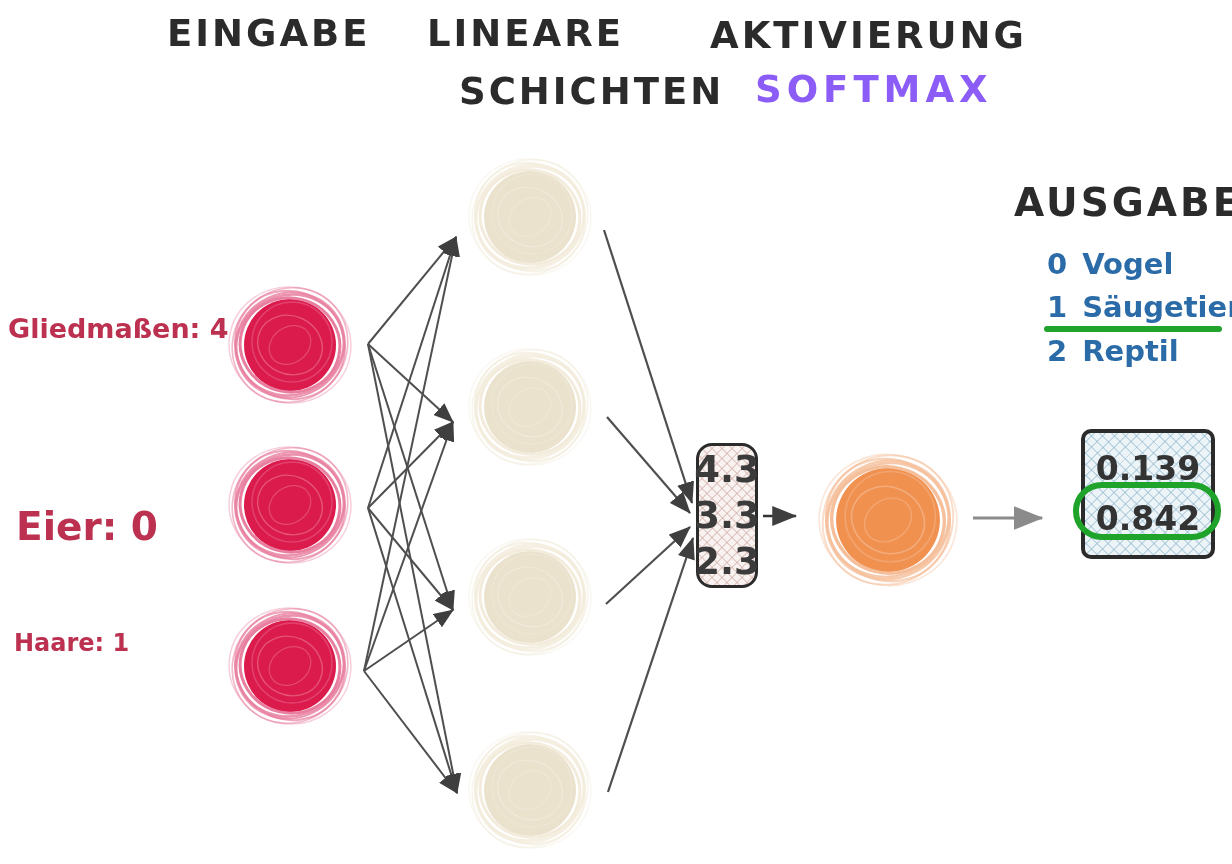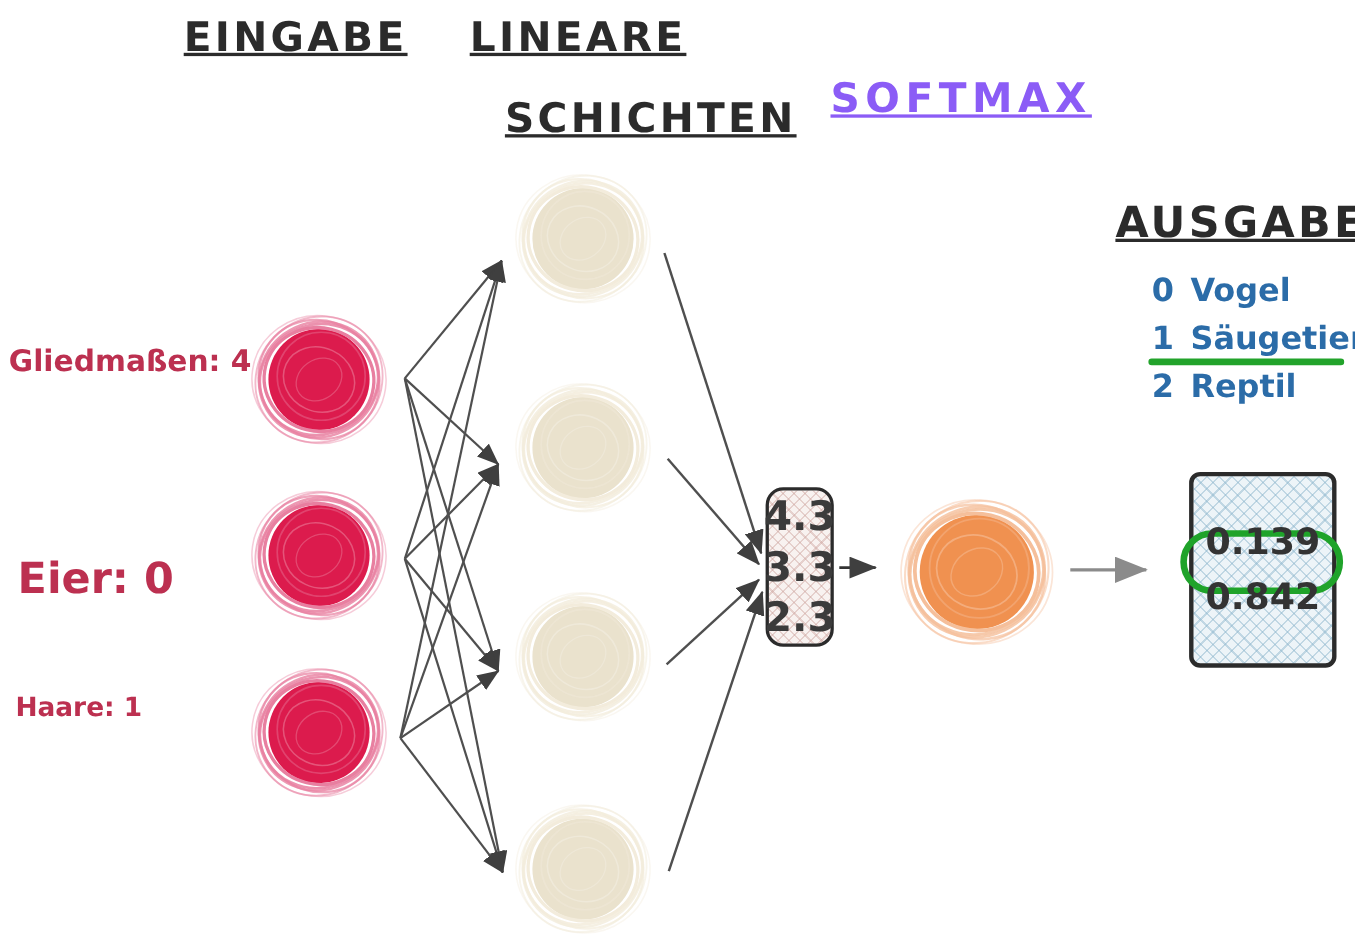--- a/index.html
+++ b/index.html
@@ -13,25 +13,24 @@
   .canvas svg.net{position:absolute;left:0;top:0;}
 
   .txt{position:absolute;white-space:nowrap;}
 
   
   .hdr{
     font-weight:bold;
     font-size:37px;
     letter-spacing:3px;
     color:#2b2b2b;
-    text-decoration:underline;
   }
   .hdr-eingabe{left:167px;top:12px;}
   .hdr-lineare{left:427px;top:12px;}
-  .hdr-schichten{left:459px;top:70px;margin-top:16px;}
+  .hdr-schichten{left:459px;top:70px;}
   .hdr-aktivierung{left:710px;top:14px;}
   .hdr-softmax{left:755px;top:68px;color:#8b5cf6;letter-spacing:5px;}
   .hdr-ausgabe{left:1014px;top:180px;font-size:39px;}
 
   
   .in-label{color:#bc3050;font-weight:bold;}
   .lbl-gliedmassen{left:8px;top:313px;font-size:27px;}
   .lbl-eier{left:16px;top:464px;font-size:39px;margin-top:40px;}
   .lbl-haare{left:14px;top:629px;font-size:24px;}
 
@@ -45,21 +44,21 @@
       repeating-linear-gradient(45deg, rgba(202,158,152,.40) 0 1.4px, transparent 1.4px 7px),
       repeating-linear-gradient(-45deg, rgba(202,158,152,.40) 0 1.4px, transparent 1.4px 7px);
     display:flex;flex-direction:column;align-items:center;justify-content:center;
   }
   .logit-val{
     font-size:37px;font-weight:bold;color:#3b3b3b;line-height:46px;
   }
 
   
   .output-box{
-    position:absolute;left:1081px;top:429px;width:134px;height:178px;
+    position:absolute;left:1081px;top:429px;width:134px;height:130px;
     box-sizing:border-box;
     border:4px solid #2b2b2b;border-radius:10px;
     background-color:#edf4f8;
     background-image:
       repeating-linear-gradient(45deg, rgba(138,180,203,.45) 0 1.4px, transparent 1.4px 8px),
       repeating-linear-gradient(-45deg, rgba(138,180,203,.45) 0 1.4px, transparent 1.4px 8px);
     display:flex;flex-direction:column;align-items:center;justify-content:center;
   }
   .out-val{
     font-size:33px;font-weight:bold;color:#333333;line-height:50px;
@@ -149,20 +148,21 @@
     </g>
 
     <line x1="763" y1="516" x2="796" y2="516" stroke="#333333" stroke-width="2.5" marker-end="url(#ah-dark)"></line>
 
     <line x1="973" y1="518" x2="1042" y2="518" stroke="#8b8b8b" stroke-width="3" marker-end="url(#ah-grey)"></line>
   </svg>
 
   <div class="txt hdr hdr-eingabe">EINGABE</div>
   <div class="txt hdr hdr-lineare">LINEARE</div>
   <div class="txt hdr hdr-schichten">SCHICHTEN</div>
+  <div class="txt hdr hdr-aktivierung">AKTIVIERUNG</div>
   <div class="txt hdr hdr-softmax">SOFTMAX</div>
   <div class="txt hdr hdr-ausgabe">AUSGABE</div>
 
   <div class="txt in-label lbl-gliedmassen">Gliedmaßen: 4</div>
   <div class="txt in-label lbl-eier">Eier: 0</div>
   <div class="txt in-label lbl-haare">Haare: 1</div>
 
   <div class="logits-box">
     <div class="logit-val">4.3</div>
     <div class="logit-val">3.3</div>

